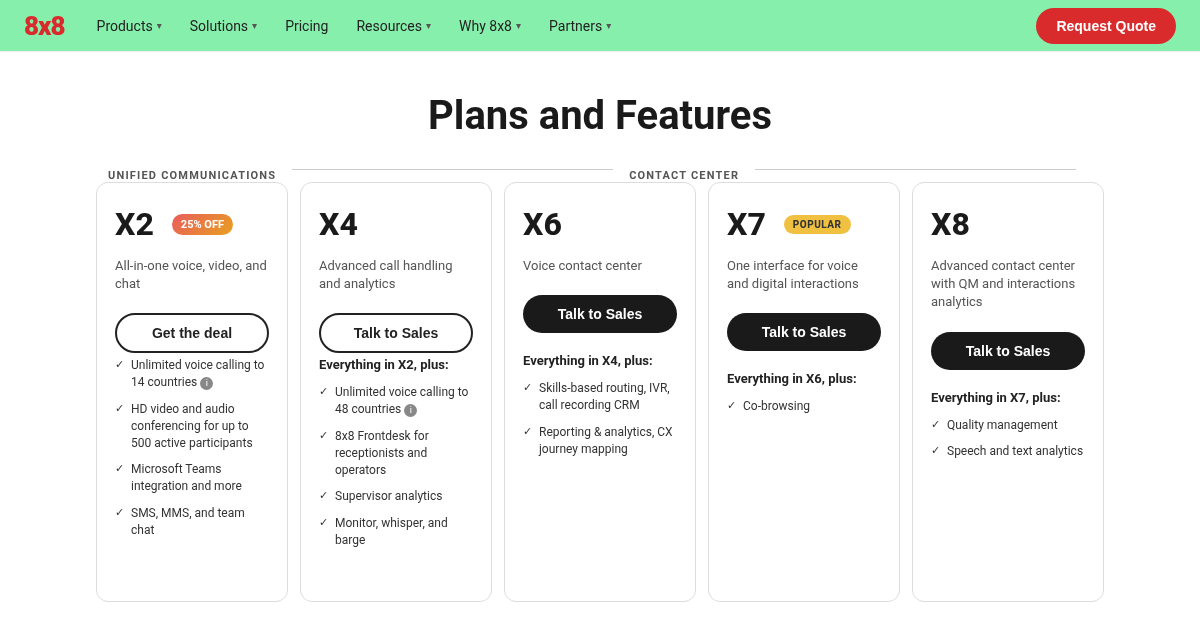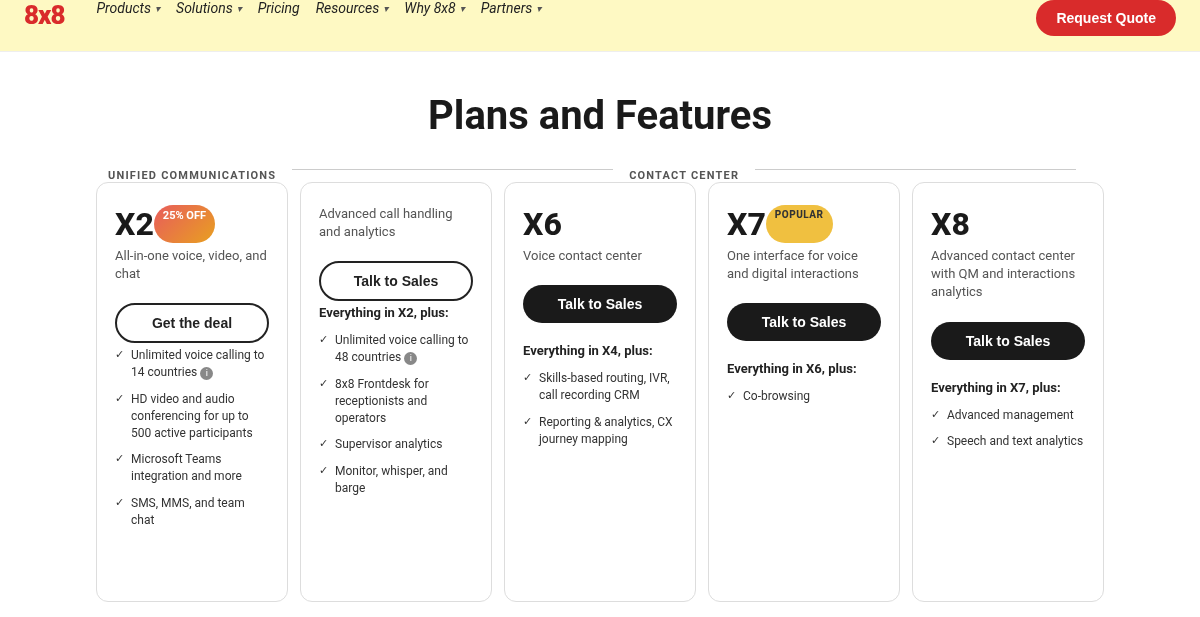--- a/index.html
+++ b/index.html
@@ -1,27 +1,27 @@
 <!DOCTYPE html>
 <html><head>
   <meta charset="utf-8">
   <style>
     * { box-sizing: border-box; margin: 0; padding: 0; }
     body { font-family: -apple-system, BlinkMacSystemFont, 'Segoe UI', Roboto, sans-serif; background: #fff; color: #222; }
 
     
     nav {
-      display: flex; align-items: flex-start; padding: 0 24px; height: 52px;
-      border-bottom: 1px solid #eee; position: sticky; top: 0; background: #fef9c3; z-index: 100;
+      display: flex; align-items: center; padding: 0 24px; height: 52px;
+      border-bottom: 1px solid #eee; position: sticky; top: 0; background: #86efac; z-index: 100;
     }
     .logo {
       font-size: 26px; font-weight: 900; color: #d92b2b; margin-right: 32px;
       letter-spacing: -1px;
     }
-    .nav-links { display: flex; gap: 16px; align-items: center; flex: 1; font-style: italic; }
+    .nav-links { display: flex; gap: 28px; align-items: center; flex: 1; }
     .nav-link {
       font-size: 14px; color: #222; text-decoration: none; cursor: pointer;
       display: flex; align-items: center; gap: 4px;
     }
     .nav-link .caret { font-size: 10px; color: #555; }
     .nav-cta {
       background: #d92b2b; color: #fff; border: none; border-radius: 24px;
       padding: 10px 20px; font-size: 14px; font-weight: 600; cursor: pointer;
     }
 
@@ -43,21 +43,21 @@
 
     
     .plans-container { display: flex; gap: 12px; padding: 0 16px 40px; justify-content: center; }
     .plan-card {
       border: 1.5px solid #ddd; border-radius: 12px; padding: 22px 18px 22px;
       width: 192px; min-height: 420px; display: flex; flex-direction: column;
       background: #fff;
     }
 
     
-    .plan-name-row { display: flex; gap: 0; margin-bottom: 4px; }
+    .plan-name-row { display: flex; align-items: center; gap: 18px; margin-bottom: 14px; }
     .plan-name { font-size: 32px; font-weight: 800; color: #1a1a1a; }
     .badge-discount {
       background: linear-gradient(135deg, #e85c5c, #e8a020);
       color: #fff; font-size: 11px; font-weight: 700;
       padding: 4px 9px; border-radius: 20px; white-space: nowrap;
     }
     .badge-popular {
       background: #f0c040; color: #333; font-size: 10px; font-weight: 800;
       padding: 4px 9px; border-radius: 20px; white-space: nowrap; letter-spacing: 0.5px;
     }
@@ -124,20 +124,23 @@
       <p class="plan-desc">All-in-one voice, video, and chat</p>
       <button class="btn-outline">Get the deal</button>
       <ul class="feature-list">
         <li>Unlimited voice calling to 14 countries<span class="info-icon">i</span></li>
         <li>HD video and audio conferencing for up to 500 active participants</li>
         <li>Microsoft Teams integration and more</li>
         <li>SMS, MMS, and team chat</li>
       </ul>
     </div>
     <div class="plan-card">
+      <div class="plan-name-row">
+        <span class="plan-name">X4</span>
+      </div>
       <p class="plan-desc">Advanced call handling and analytics</p>
       <button class="btn-outline">Talk to Sales</button>
       <div class="feature-header">Everything in X2, plus:</div>
       <ul class="feature-list">
         <li>Unlimited voice calling to 48 countries<span class="info-icon">i</span></li>
         <li>8x8 Frontdesk for receptionists and operators</li>
         <li>Supervisor analytics</li>
         <li>Monitor, whisper, and barge</li>
       </ul>
     </div>
@@ -166,17 +169,17 @@
       </ul>
     </div>
     <div class="plan-card">
       <div class="plan-name-row">
         <span class="plan-name">X8</span>
       </div>
       <p class="plan-desc">Advanced contact center with QM and interactions analytics</p>
       <button class="btn-solid">Talk to Sales</button>
       <div class="feature-header">Everything in X7, plus:</div>
       <ul class="feature-list">
-        <li>Advanced management</li>
+        <li>Quality management</li>
         <li>Speech and text analytics</li>
       </ul>
     </div>
   </div>
 
 </body></html>

